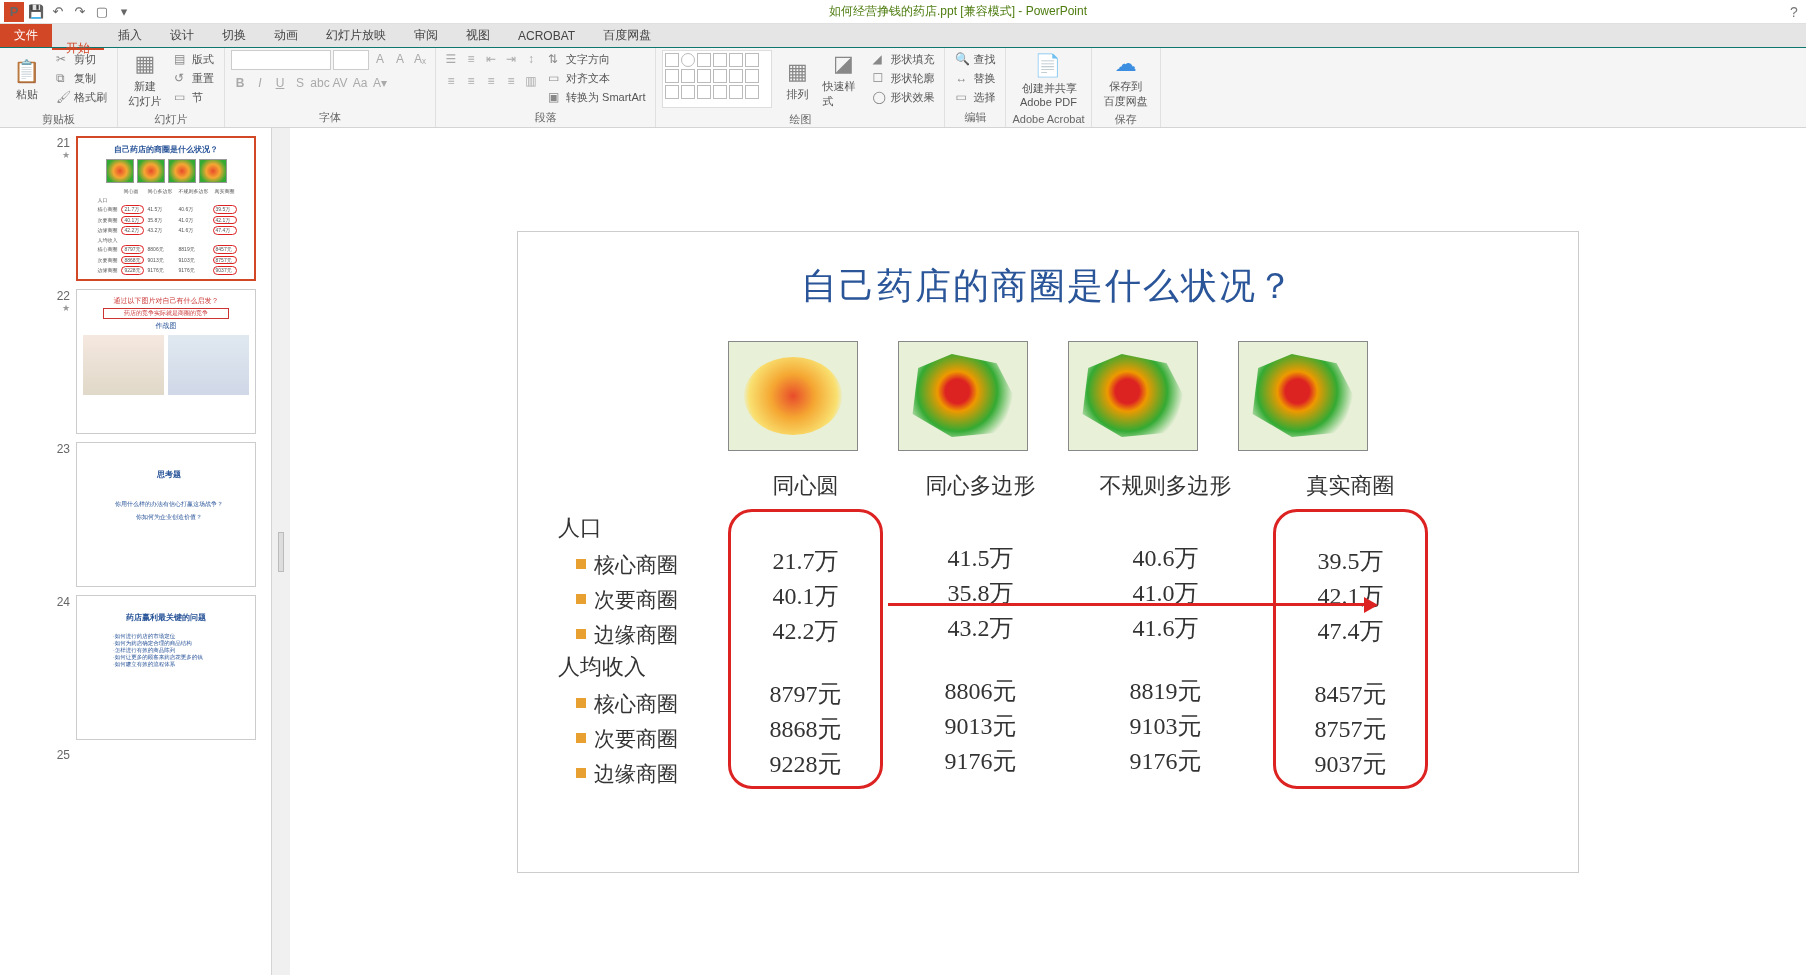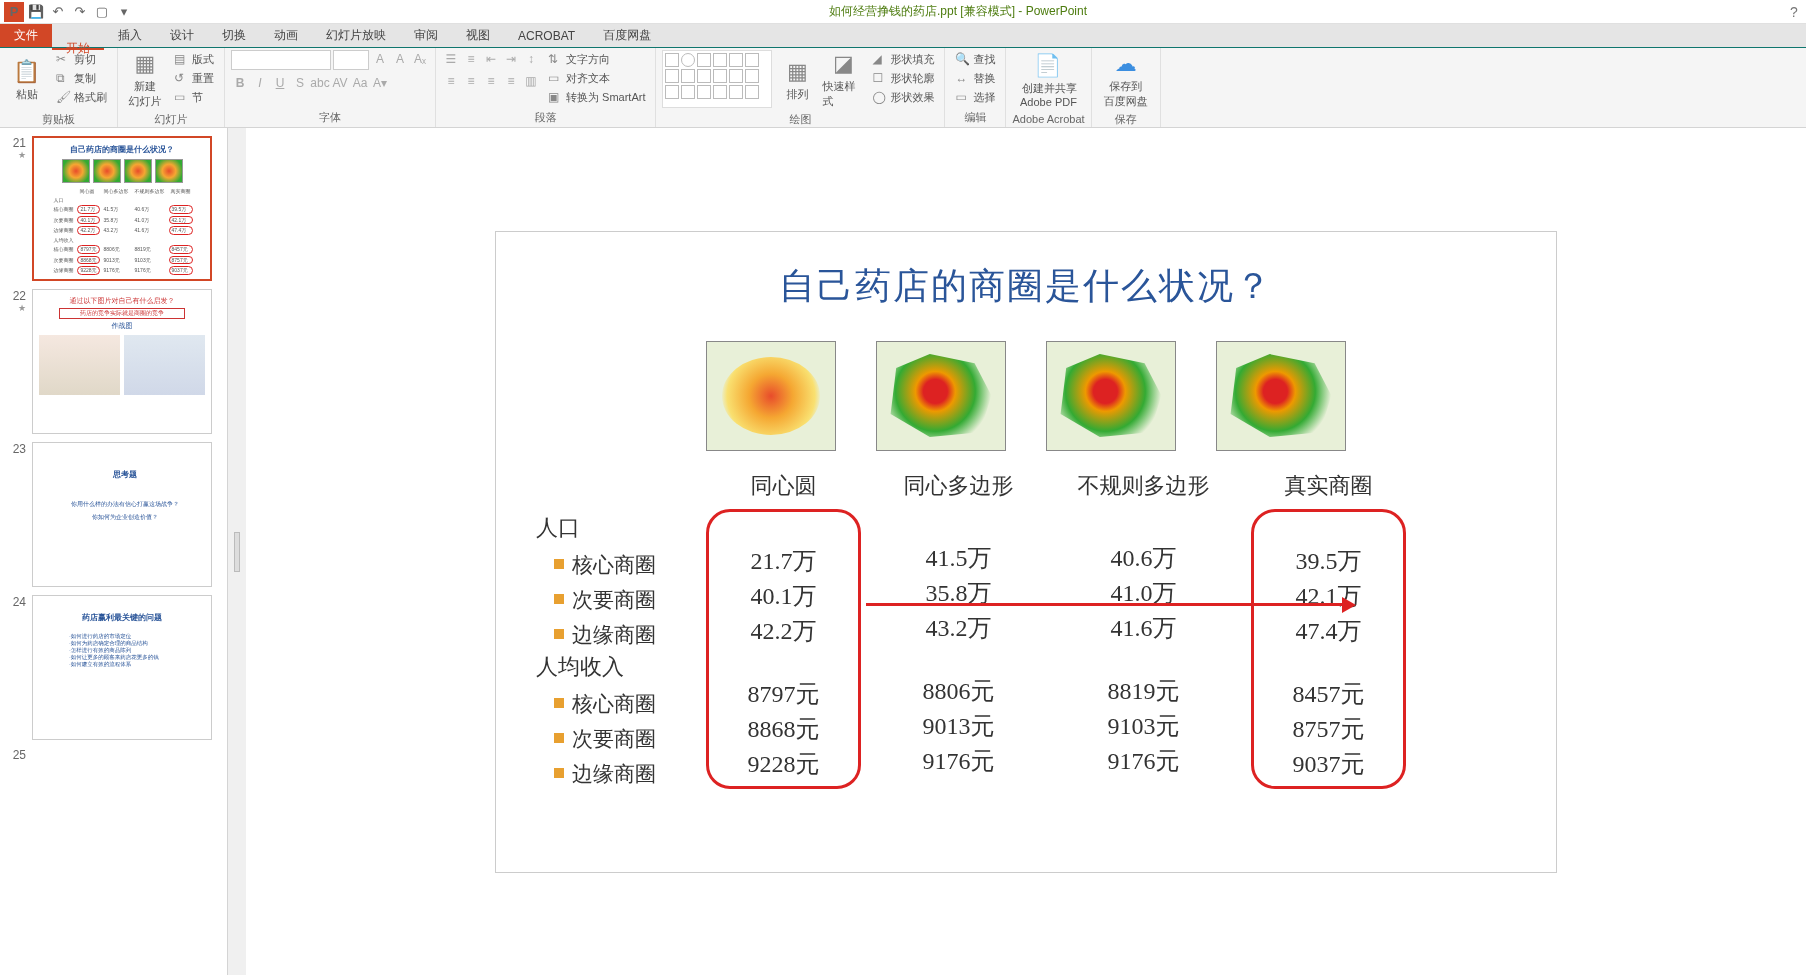--- a/index.html
+++ b/index.html
@@ -32,21 +32,21 @@
 .font-box, .size-box { border: 1px solid #ccc; background: #fff; height: 20px; color: #aaa; font-size: 11px; padding: 0 4px; display: flex; align-items: center; }
 .font-box { width: 100px; }
 .size-box { width: 36px; }
 .btn-row { display: flex; gap: 2px; }
 .tool-ic { width: 18px; height: 18px; display: flex; align-items: center; justify-content: center; color: #aaa; font-size: 12px; }
 .shapes-gal { width: 110px; height: 58px; border: 1px solid #ddd; background: #fff; display: flex; flex-wrap: wrap; padding: 2px; gap: 2px; align-content: flex-start; }
 .shapes-gal span { width: 14px; height: 14px; border: 1px solid #bbb; }
 
 
 .work-area { display: flex; height: calc(100vh - 128px); }
-.thumbs-panel { width: 228px; background: #fff; border-right: 1px solid #d4d4d4; overflow-y: auto; padding: 4px 0; }
+.thumbs-panel { width: 228px; background: #fff; border-right: 1px solid #d4d4d4; overflow-y: auto; padding: 4px 0; margin-left: 44px; }
 .thumb-wrap { display: flex; padding: 4px 8px; gap: 6px; }
 .thumb-num { width: 18px; text-align: right; color: #666; font-size: 12px; }
 .thumb-num .star { color: #999; font-size: 9px; display: block; }
 .thumb { width: 180px; height: 145px; border: 1px solid #ccc; background: #fff; overflow: hidden; font-size: 7px; padding: 6px; position: relative; }
 .thumb.active { border: 2px solid #d24726; }
 .thumb-title { color: #2a5599; font-weight: bold; text-align: center; font-size: 8px; margin-bottom: 4px; }
 
 .splitter { width: 18px; background: #f0f0f0; display: flex; align-items: center; justify-content: center; }
 .splitter-handle { width: 6px; height: 40px; background: #ddd; border: 1px solid #bbb; }
 

